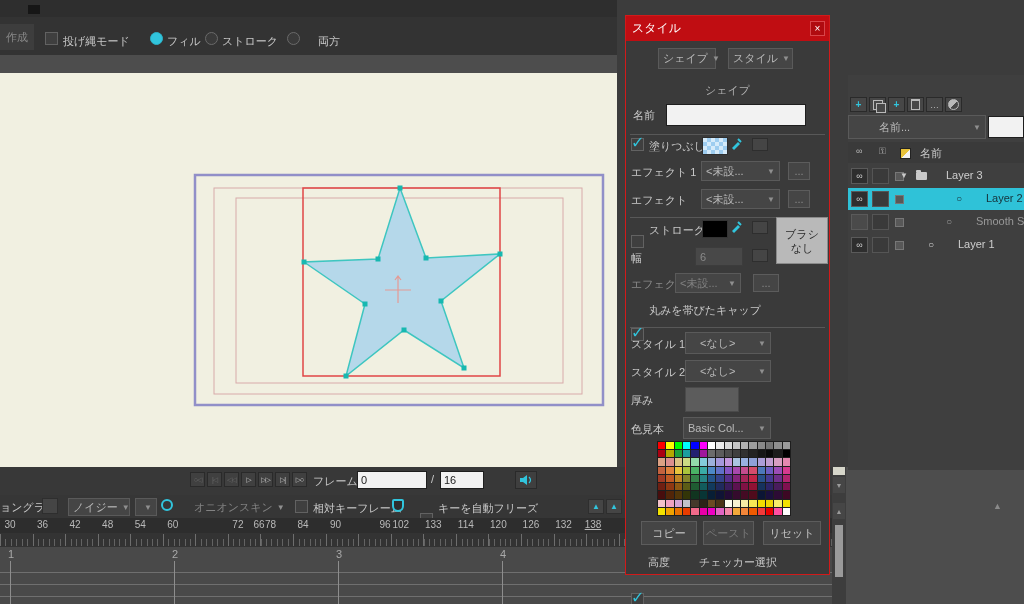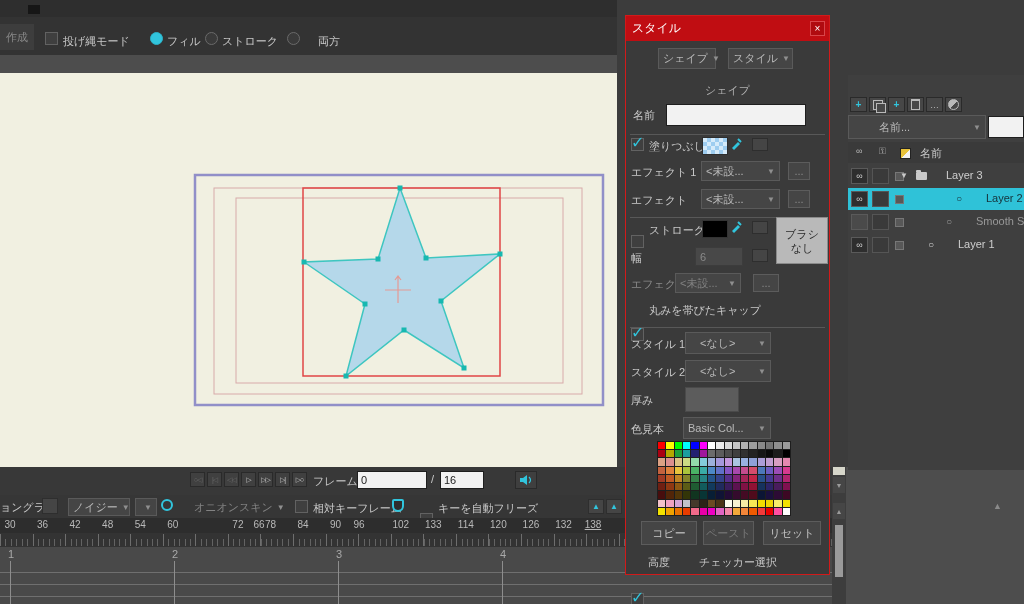--- a/index.html
+++ b/index.html
@@ -214,21 +214,21 @@
       <span class="rnum" style="left: 42.56px;">36</span>
       <span class="rnum" style="left: 75.12px;">42</span>
       <span class="rnum" style="left: 107.68px;">48</span>
       <span class="rnum" style="left: 140.24px;">54</span>
       <span class="rnum" style="left: 172.8px;">60</span>
       <span class="rnum" style="left: 217px; margin-left: 42px;">66</span>
       <span class="rnum" style="left: 237.92px;">72</span>
       <span class="rnum" style="left: 270.48px;">78</span>
       <span class="rnum" style="left: 303.04px;">84</span>
       <span class="rnum" style="left: 335.6px;">90</span>
-      <span class="rnum" style="left: 359px; text-align: center;">96</span>
+      <span class="rnum" style="left: 385px; text-align: center;">96</span>
       <span class="rnum" style="left: 400.72px;">102</span>
       <span class="rnum" style="left: 433.28px;">133</span>
       <span class="rnum" style="left: 465.84px;">114</span>
       <span class="rnum" style="left: 498.4px;">120</span>
       <span class="rnum" style="left: 530.96px;">126</span>
       <span class="rnum" style="left: 563.52px;">132</span>
       <span class="rnum" style="left: 593px; text-decoration: underline;">138</span>
     </div>
   <div id="ticks" class="abs">
     <div class="tk"></div>

